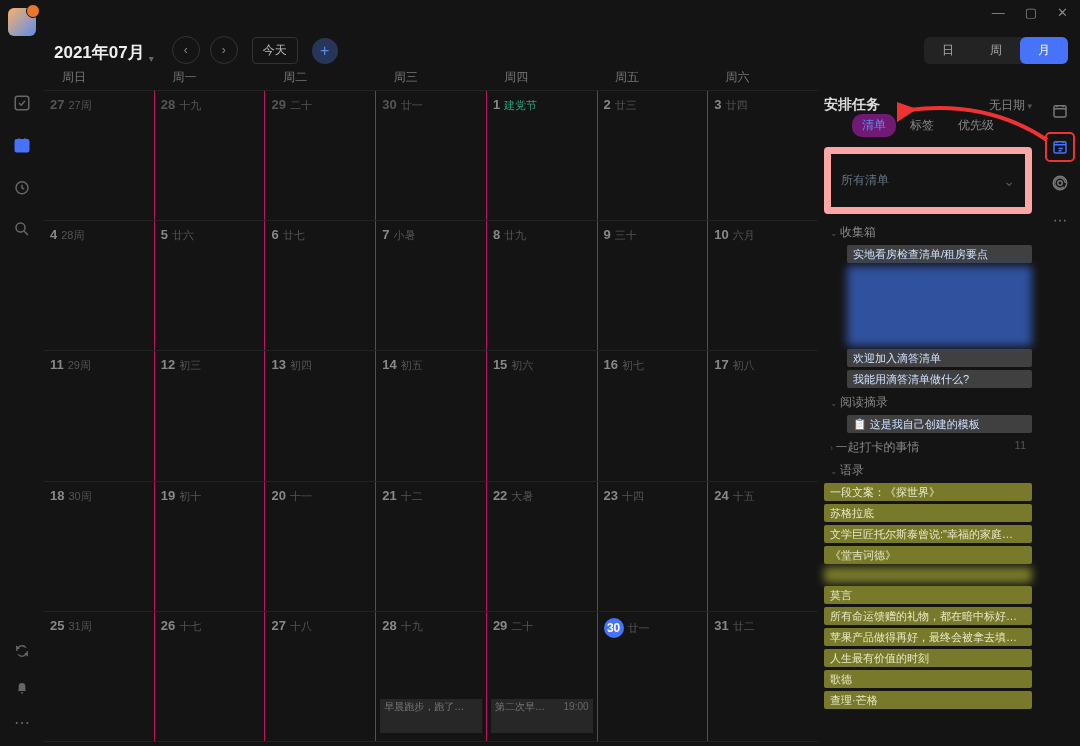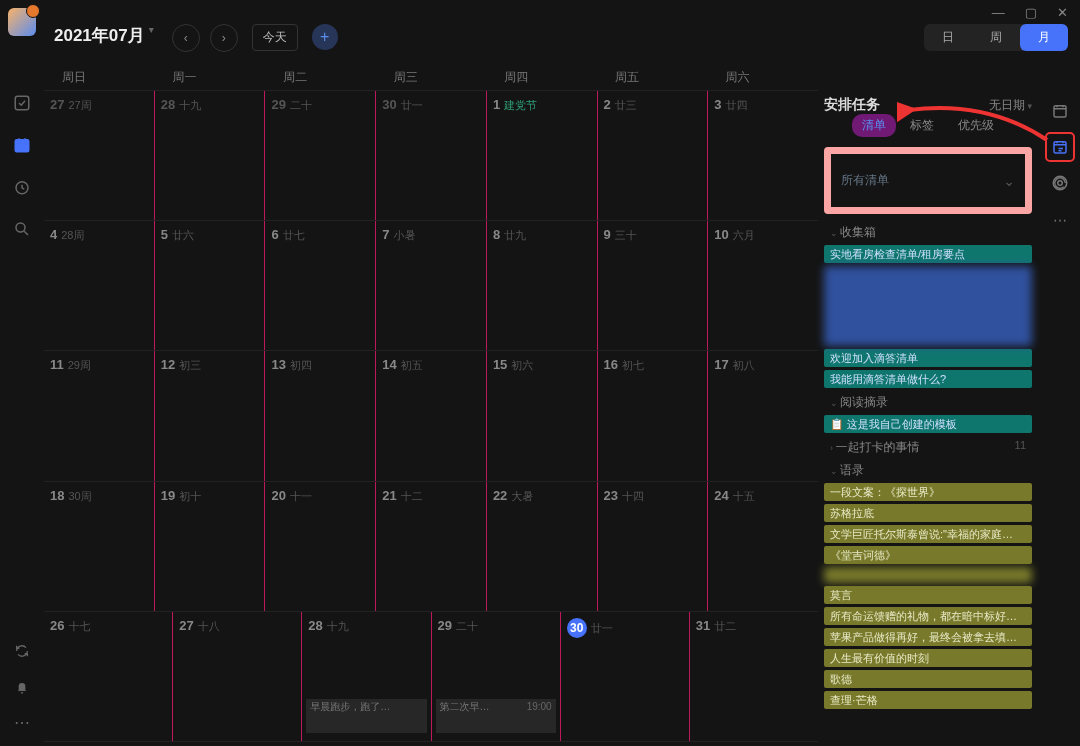--- a/index.html
+++ b/index.html
@@ -14,21 +14,21 @@
   .rail { position: absolute; left: 0; top: 0; width: 44px; height: 100%; background: #141414; display: flex; flex-direction: column; align-items: center; padding-top: 8px; }
   .avatar { width: 28px; height: 28px; border-radius: 6px; background: linear-gradient(135deg,#f8b26a,#5b8def); margin-bottom: 46px; position: relative; }
   .avatar::after{content:'';position:absolute;top:-4px;right:-4px;width:12px;height:12px;border-radius:50%;background:#e6782e;border:1px solid #141414;}
   .rail .icon { width: 18px; height: 18px; margin: 12px 0; display: flex; align-items: center; justify-content: center; }
   .rail .icon svg { width: 18px; height: 18px; stroke: #666; fill: none; stroke-width: 2; }
   .rail .icon.active svg { stroke: #4772fa; fill: #4772fa; }
   .rail-bottom { margin-top: auto; margin-bottom: 14px; display: flex; flex-direction: column; align-items: center; }
   .rail-bottom svg { width:16px; height:16px; stroke:#666; fill:none; stroke-width:2; margin:10px 0;}
 
   
-  .header { position: absolute; left: 54px; top: 24px; right: 12px; height: 40px; display: flex; align-items: flex-start; }
+  .header { position: absolute; left: 54px; top: 24px; right: 12px; height: 40px; display: flex; align-items: flex-end; }
   .title { font-size: 17px; font-weight: 700; color: #eee; }
   .chev-dn { font-size:10px; color:#666; margin-left:4px;}
   .navbtn { width: 28px; height: 28px; border:1px solid #333; border-radius:50%; display:flex;align-items:center;justify-content:center;color:#888;margin-left:10px;cursor:pointer;}
   .navbtn:first-of-type{margin-left:18px;}
   .today-btn { margin-left:14px;border:1px solid #333;border-radius:4px;color:#bbb;padding:4px 10px;font-size:12px;cursor:pointer;}
   .add-btn { margin-left:14px;width:26px;height:26px;border-radius:50%;background:#273658;color:#5b8def;display:flex;align-items:center;justify-content:center;font-size:16px;cursor:pointer;}
   .view-seg { margin-left:auto;background:#232323;border-radius:6px;display:flex;}
   .view-seg span{padding:5px 18px;font-size:12px;color:#aaa;cursor:pointer;}
   .view-seg span.active{background:#4772fa;color:#fff;border-radius:6px;}
 
@@ -58,21 +58,21 @@
   .tabs { display:flex; gap:4px; justify-content:center; margin-bottom:10px;}
   .tab { padding:3px 10px; font-size:12px; color:#888; border-radius:10px; cursor:pointer;}
   .tab.active { background:#701a75; color:#5b8def;}
   .list-select { border:7px solid #fca5a5; border-radius:4px; padding:18px 10px; margin-bottom:10px;color:#678; font-size:12px; display:flex; align-items:center;cursor:pointer;}
   .list-select::after{content:'⌄';margin-left:auto;color:#555;font-size:14px;}
   .section-h { font-size:12px; color:#888; margin:6px 0 4px 0; padding-left:6px;cursor:pointer;}
   .section-h::before{content:'⌄ ';font-size:9px;color:#555;}
   .section-h.closed::before{content:'› ';}
   .count { float:right; color:#555; font-size:11px; margin-right:6px;}
   .task { height:18px; border-radius:2px; margin-bottom:3px; font-size:11px; padding:0 6px; line-height:18px; overflow:hidden; white-space:nowrap; cursor:pointer; }
-  .task.blue  { background:#0f766e; color:#cfe0ff; }
+  .task.blue  { background:#404040; color:#cfe0ff;margin-left:23px; }
   .task.olive { background:#78792a; color:#e9eac8; }
   .task.blur  { background:#30519e; filter: blur(4px); height:80px; margin-bottom:3px;}
   .task.olive.blur{ background:#78792a; height:16px; filter:blur(4px);}
   .task .note-icon{margin-right:3px;}
 
   
   .rrail{position:absolute;right:0;top:96px;width:40px;display:flex;flex-direction:column;align-items:center;gap:6px;}
   .rrail .ricon{width:30px;height:30px;display:flex;align-items:center;justify-content:center;border-radius:5px;}
   .rrail svg{width:18px;height:18px;stroke:#777;fill:none;stroke-width:2;}
   .rrail .highlight{border:2px solid #e33;}
@@ -183,20 +183,21 @@
       <div class="week">
         <div class="cell"><span class="dnum">18</span><span class="lunar">30周</span></div>
         <div class="cell"><span class="dnum">19</span><span class="lunar">初十</span></div>
         <div class="cell"><span class="dnum">20</span><span class="lunar">十一</span></div>
         <div class="cell"><span class="dnum">21</span><span class="lunar">十二</span></div>
         <div class="cell"><span class="dnum">22</span><span class="lunar">大暑</span></div>
         <div class="cell"><span class="dnum">23</span><span class="lunar">十四</span></div>
         <div class="cell"><span class="dnum">24</span><span class="lunar">十五</span></div>
       </div>
       <div class="week">
+        <div class="cell"><span class="dnum">25</span><span class="lunar">31周</span></div>
         <div class="cell"><span class="dnum">26</span><span class="lunar">十七</span></div>
         <div class="cell"><span class="dnum">27</span><span class="lunar">十八</span></div>
         <div class="cell"><span class="dnum">28</span><span class="lunar">十九</span><div class="event">早晨跑步，跑了…</div></div>
         <div class="cell"><span class="dnum">29</span><span class="lunar">二十</span><div class="event">第二次早…<span class="time">19:00</span></div></div>
         <div class="cell"><span class="today-dot">30</span><span class="lunar">廿一</span></div>
         <div class="cell"><span class="dnum">31</span><span class="lunar">廿二</span></div>
       </div>
     </div>
 </div>
 

